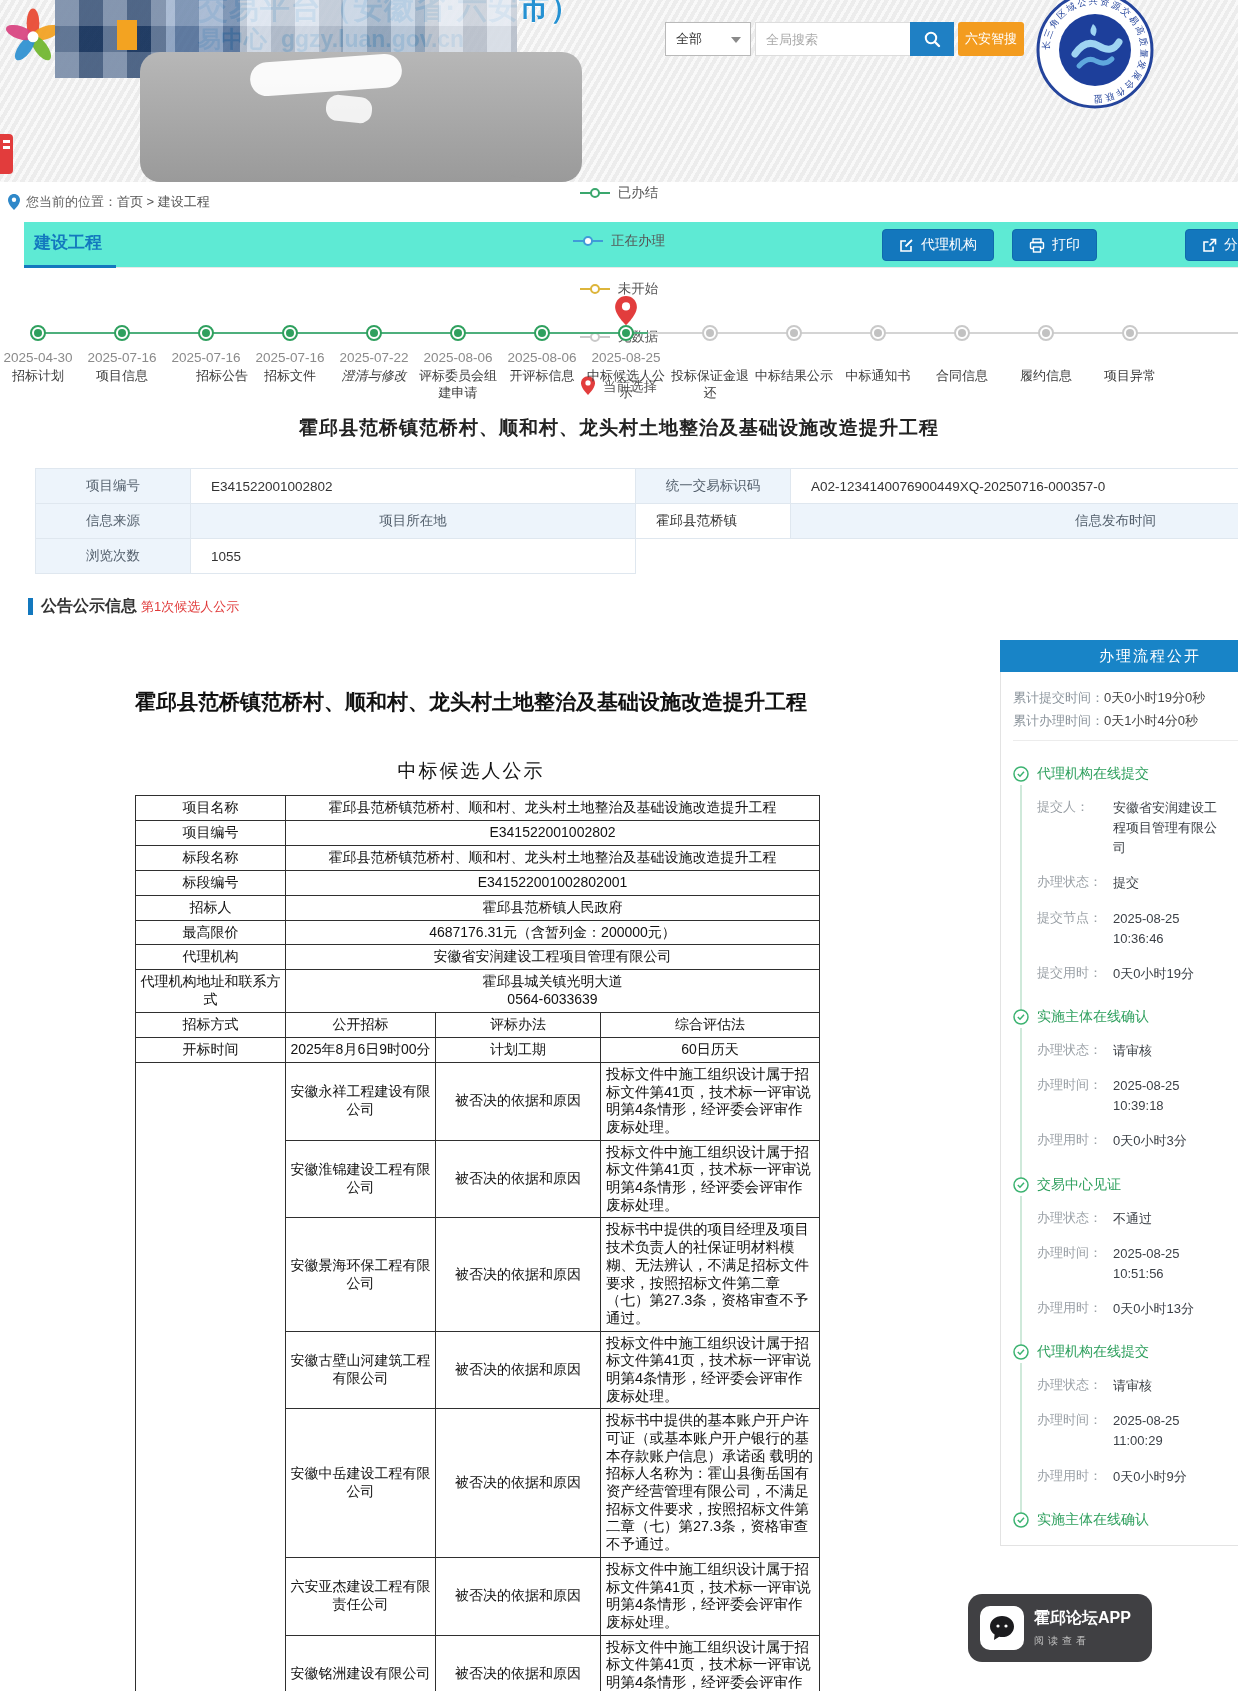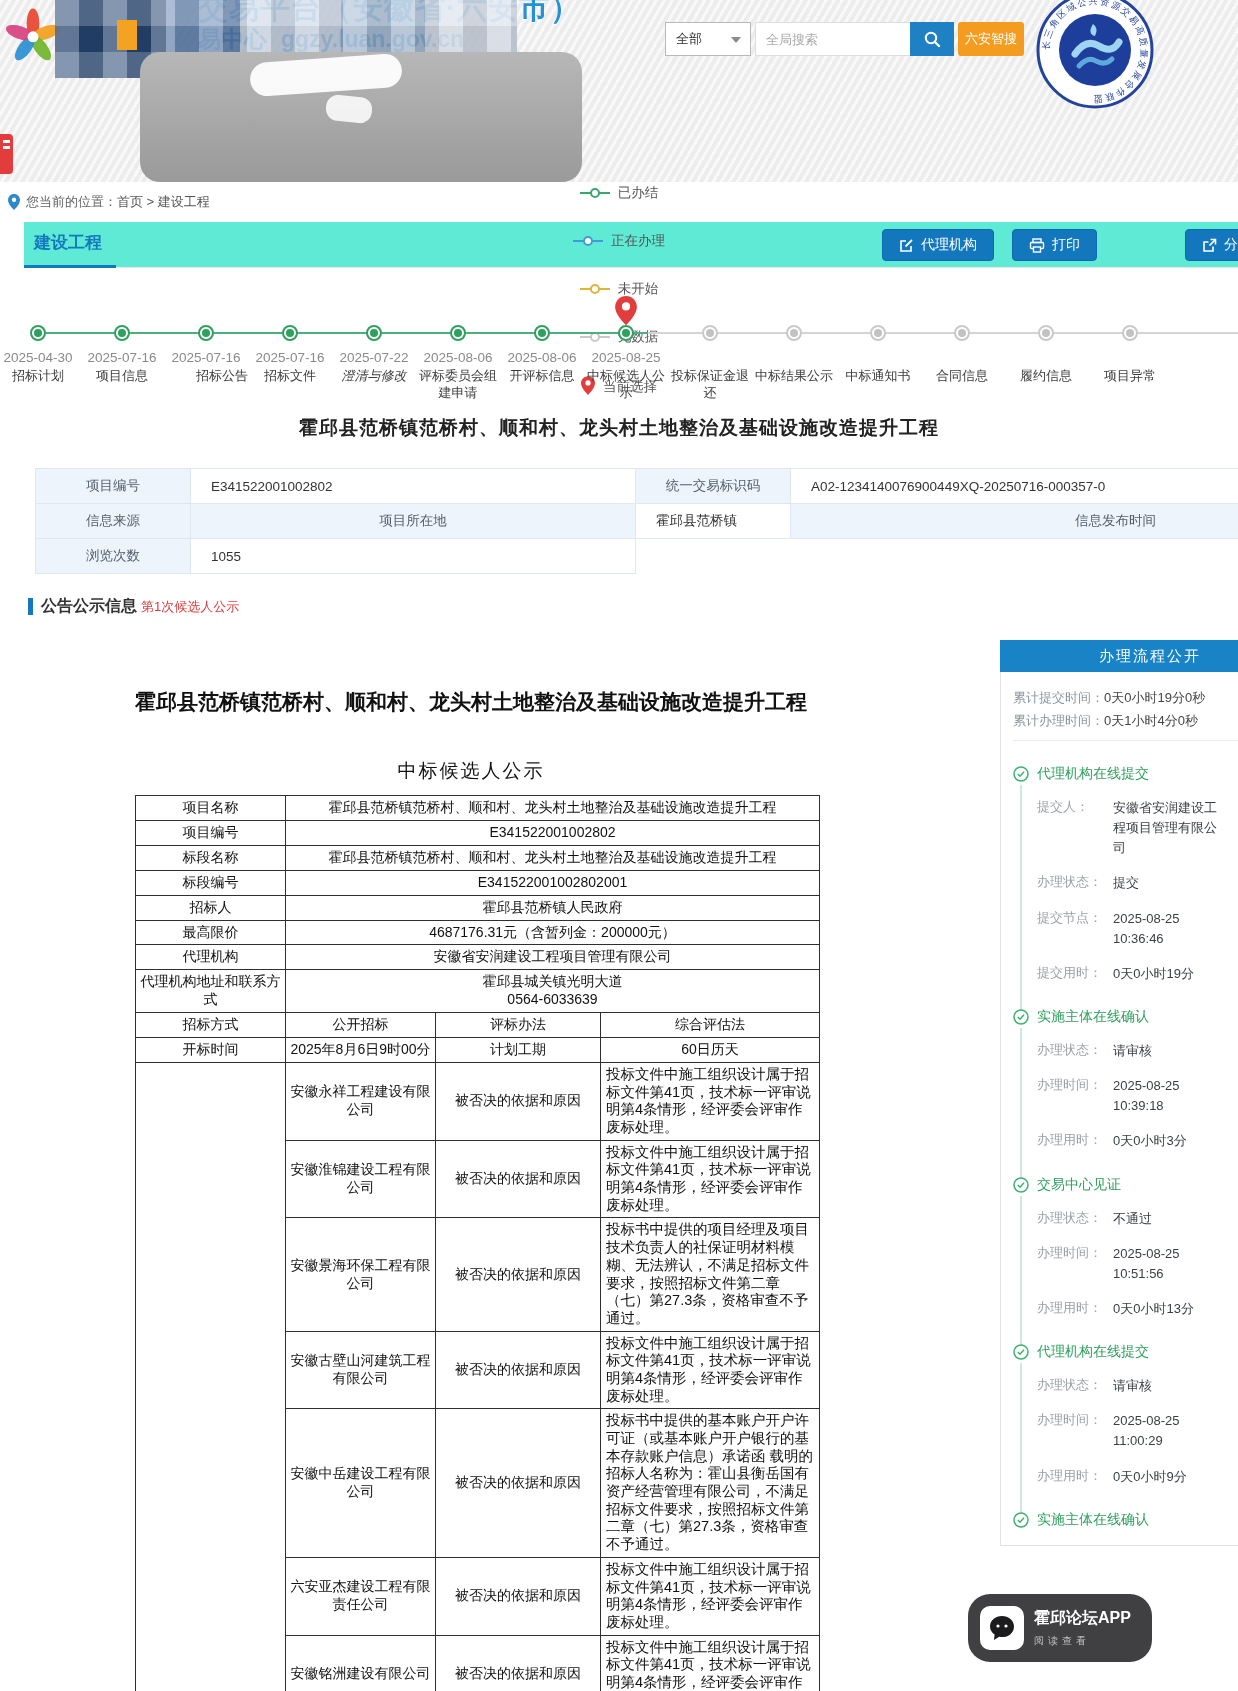--- a/index.html
+++ b/index.html
@@ -138,21 +138,21 @@
   .fp-step::after { content:""; position:absolute; left:7px; top:20px; bottom:-26px; width:2px; background:#cfe9da; }
   .fp-step:last-child::after { display:none; }
   .fp-step .chk { position:absolute; left:0; top:1px; }
   .fp-step-title { font-size:14px; color:#2fa05e; }
   .fp-field { display:flex; margin-top:15px; }
   .fp-field .fl { width:76px; color:#9aa0a6; font-size:13px; flex:none; }
   .fp-field .fv { width:112px; color:#3a3f45; font-size:13px; line-height:1.55; }
 
   
   .app-badge { position:absolute; left:968px; top:1594px; width:184px; height:68px;
-    background:rgba(28,28,31,.84); border-radius:22px; display:flex; align-items:center;
+    background:rgba(28,28,31,.84); border-radius:14px; display:flex; align-items:center;
     padding:0 12px; gap:10px; }
   .ab-icon { width:44px; height:44px; background:#fff; border-radius:10px; flex:none;
     display:flex; align-items:center; justify-content:center; }
   .ab-title { color:#fff; font-size:16px; font-weight:bold; white-space:nowrap; }
   .ab-sub { color:#bfbfbf; font-size:10px; letter-spacing:4px; margin-top:5px; }
 </style>
 </head>
 <body>
 
 <div id="page">

